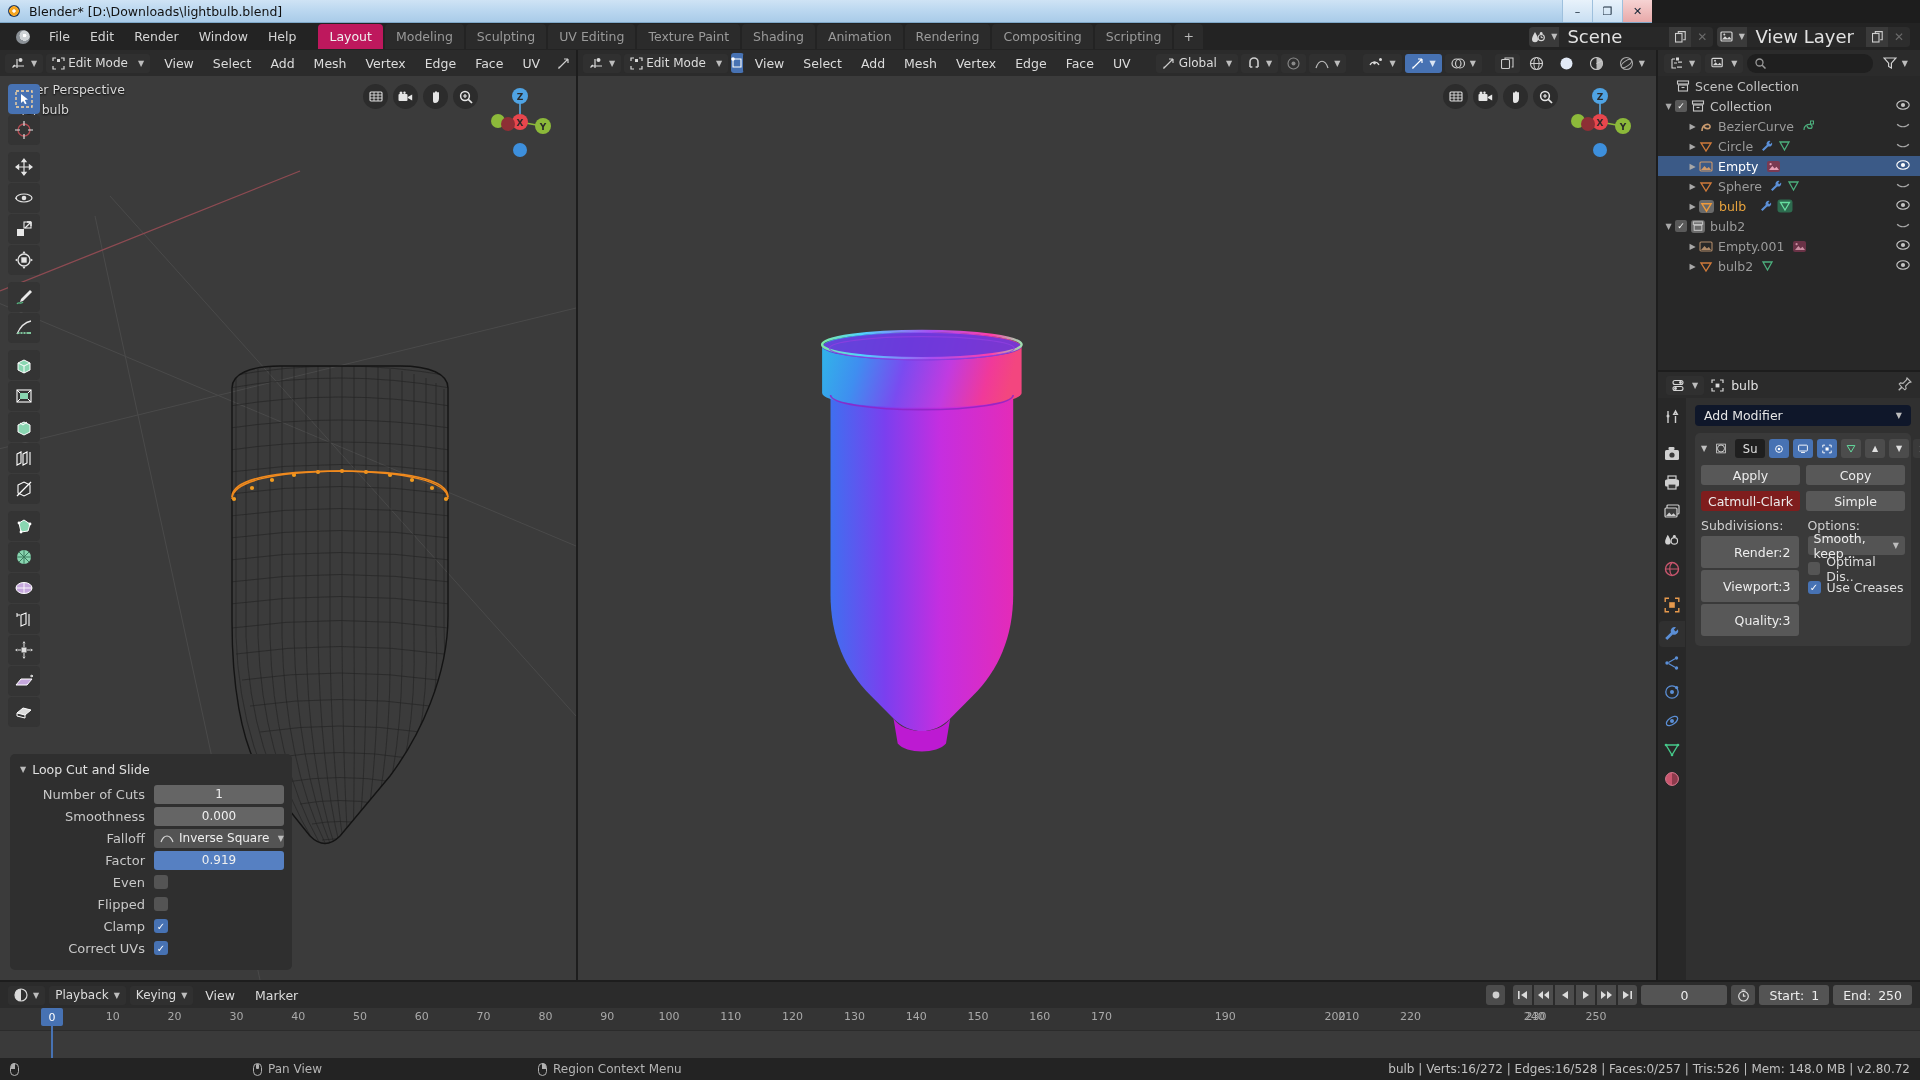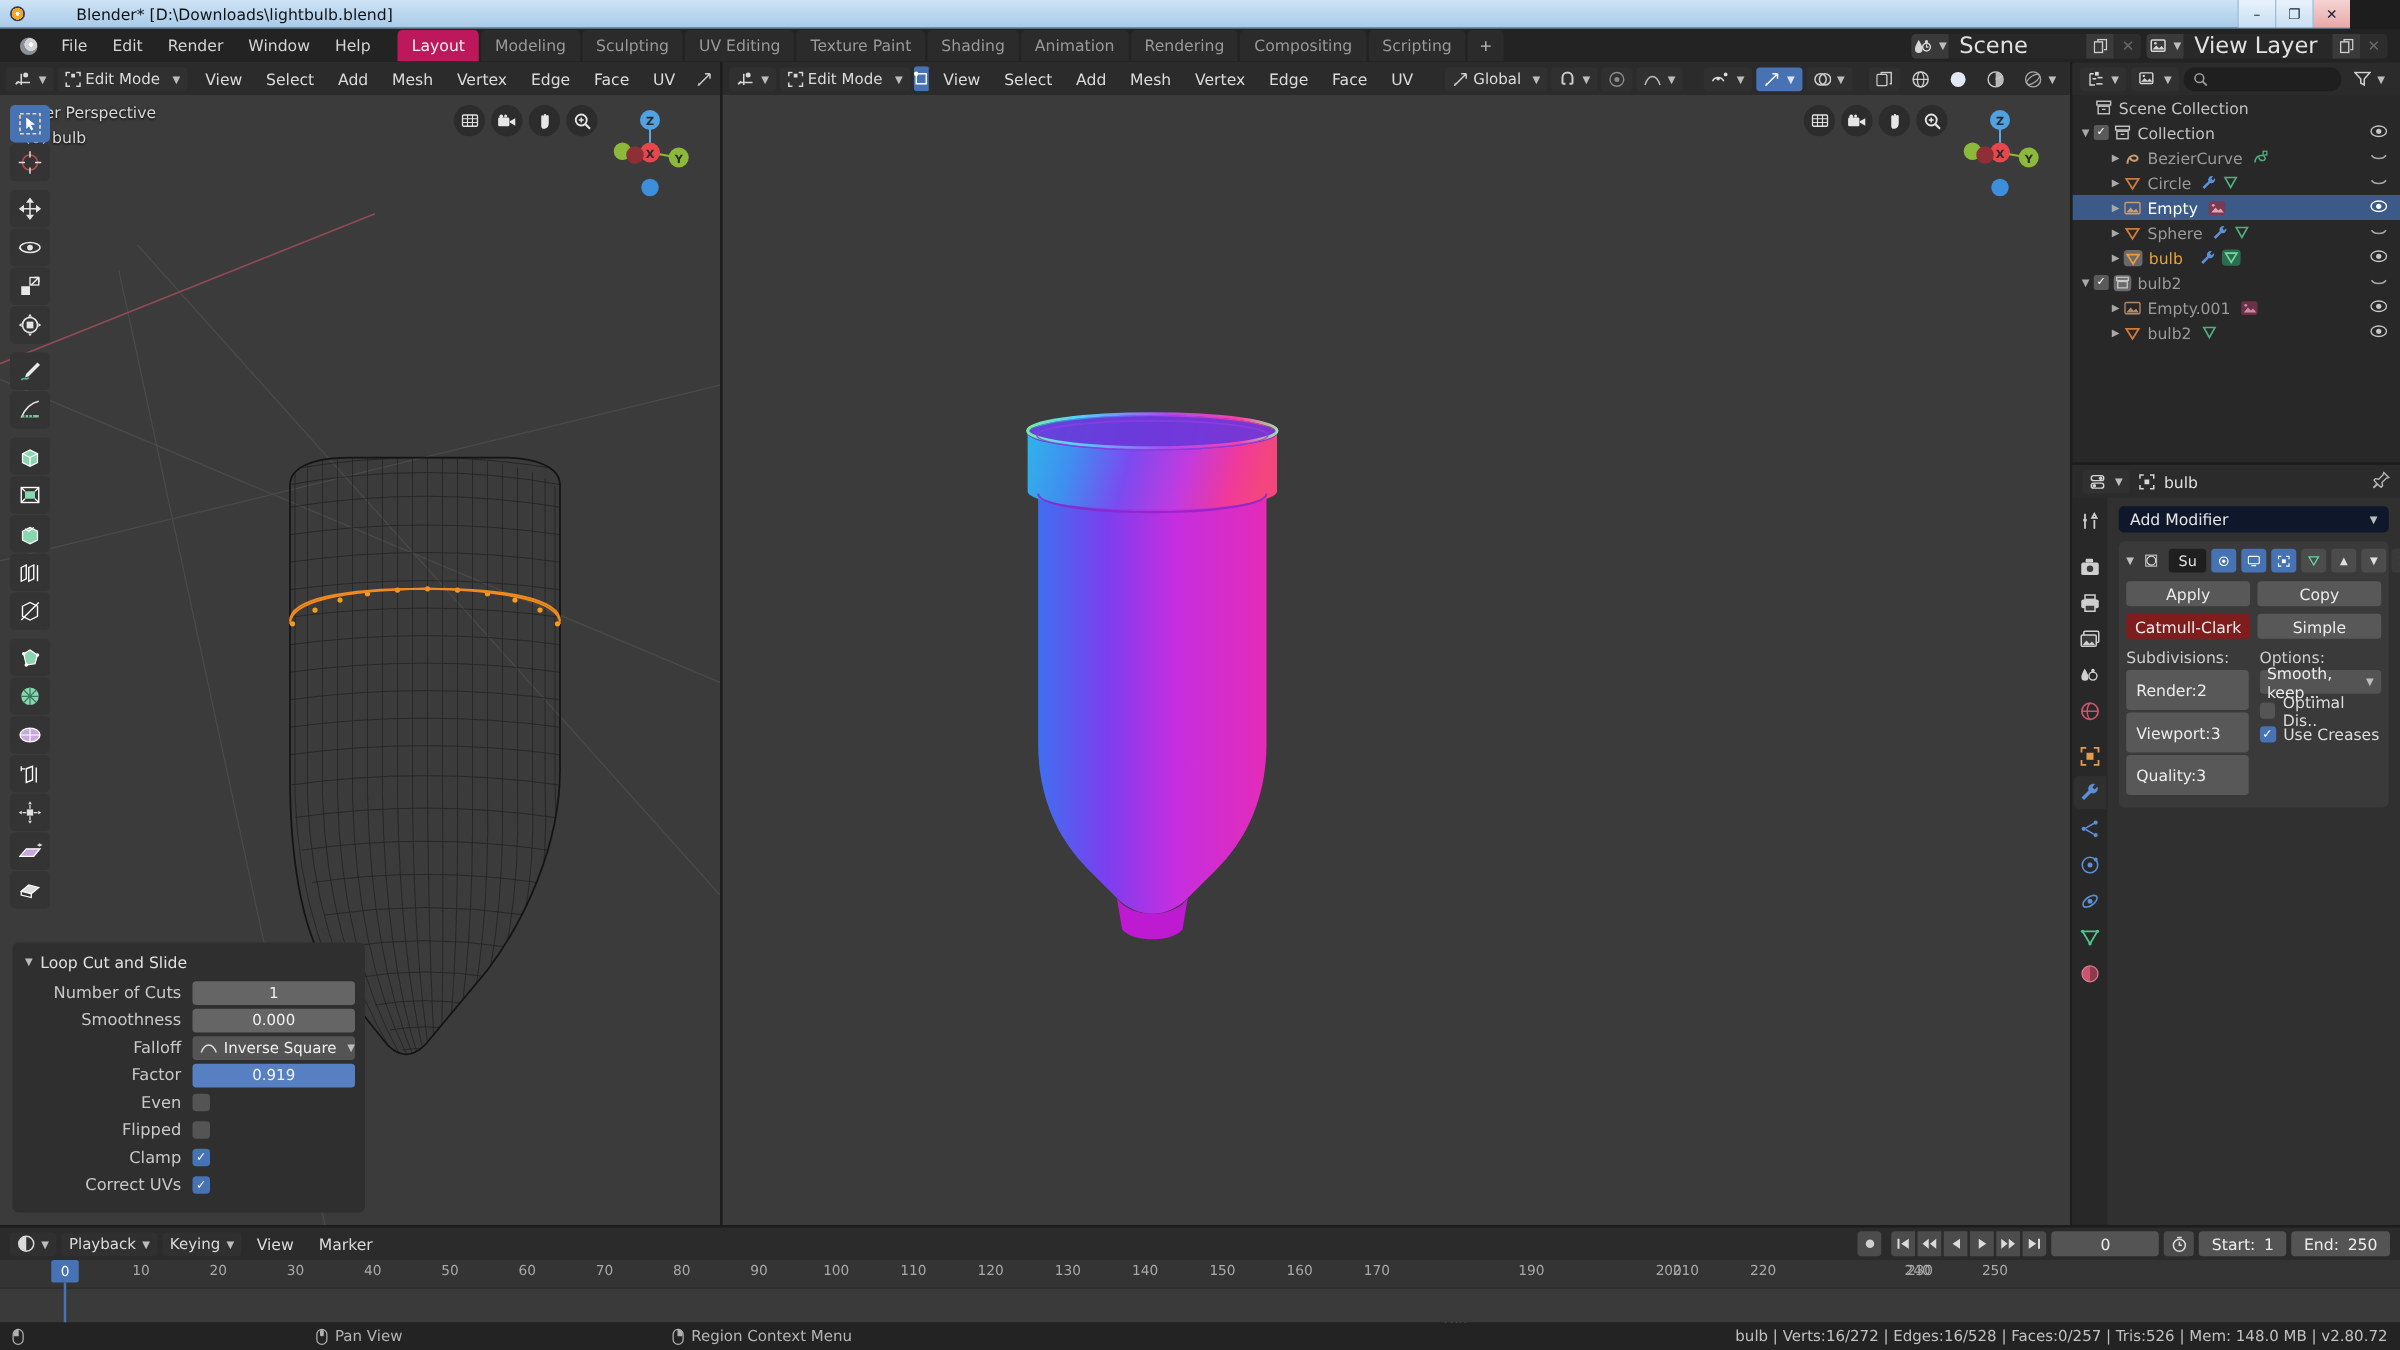--- a/index.html
+++ b/index.html
@@ -8,24 +8,24 @@
     background: #1d1d1d;
     font-family: "DejaVu Sans", sans-serif;
     font-size: 12.5px;
     color: #e4e4e4;
     overflow: hidden;
   }
   #app { position: relative; width: 1920px; height: 1080px; }
 
   
   .titlebar {
-    position: absolute; left:0; top:0; width:1880px; height:23px;
+    position: absolute; left:0; top:0; width:1652px; height:23px;
     background: linear-gradient(to bottom,#cfe3f5 0%,#bcd8f0 45%,#a9cbe8 100%);
     border-bottom:1px solid #7fa8c9;
-    display:flex; align-items:center; color:#000; font-size:12px;gap:32px;
+    display:flex; align-items:center; color:#000; font-size:12px;
   }
   .tb-icon { width:18px;height:14px;margin:0 6px 0 5px; position:relative;}
   .tb-icon:before{content:"";position:absolute;left:3px;top:1px;width:12px;height:12px;border-radius:50%;
      background:radial-gradient(circle at 50% 50%,#fff 0 18%, #f5a623 20% 55%, #2a3f5f 57% 100%);}
   .tb-title{font-family:"DejaVu Sans",sans-serif;font-size:12.5px;color:#111;}
   .tb-btns{margin-left:auto;display:flex;height:100%;}
   .tb-btn{width:30px;height:22px;display:flex;align-items:center;justify-content:center;
     background:linear-gradient(to bottom,#e8f2fb,#c9dff2);border-left:1px solid #9ec0dd;font-size:11px;color:#123;}
   .tb-btn.close{background:linear-gradient(to bottom,#f6d3d3,#e8a9a9);}
 
@@ -115,21 +115,21 @@
   .modhdr{display:flex;align-items:center;gap:4px;height:21px;}
   .mhbtn{height:19px;min-width:20px;padding:0 5px;background:#4c4c4c;border-radius:3px;display:flex;align-items:center;justify-content:center;color:#e0e0e0;font-size:11.5px;}
   .mhbtn.on{background:#4772b3;}
   .mhbtn.dark{background:#1f1f1f;}
   .mrow{display:flex;gap:6px;margin-top:6px;}
   .mbtn{flex:1;height:20px;background:#585858;border-radius:3px;display:flex;align-items:center;justify-content:center;color:#ececec;font-size:12.5px;}
   .mbtn.on{background:#7f1d1d;}
   .mcols{display:flex;gap:9px;margin-top:7px;}
   .mcol{flex:1;}
   .mlabel{color:#cfcfcf;font-size:12.5px;margin-bottom:3px;}
-  .mfield{height:19px;background:#585858;border-radius:3px;display:flex;align-items:center;justify-content:flex-start;padding:16px 8px;color:#ededed;font-size:12.5px;margin-bottom:2px;}
+  .mfield{height:19px;background:#585858;border-radius:3px;display:flex;align-items:center;justify-content:flex-end;padding:16px 8px;color:#ededed;font-size:12.5px;margin-bottom:2px;}
   .mselect{height:19px;background:#545454;border-radius:3px;display:flex;align-items:center;justify-content:space-between;padding:0 6px;color:#ededed;font-size:12.5px;margin-bottom:4px;}
   .mcheck{display:flex;align-items:center;gap:6px;height:19px;color:#dcdcdc;font-size:12.5px;}
   .cbx{width:13px;height:13px;border-radius:3px;background:#555;display:flex;align-items:center;justify-content:center;font-size:10px;color:#fff;}
   .cbx.on{background:#4772b3;}
 
   
   .timeline{position:absolute;left:0;bottom:22px;width:1920px;height:76px;background:#2b2b2b;}
   .tl-header{height:26px;display:flex;align-items:center;gap:4px;padding:0 8px;}
   .tl-ruler{position:absolute;left:0;top:26px;right:0;height:22px;background:#343434;}
   .tmark{position:absolute;top:2px;color:#a9a9a9;font-size:11px;transform:translateX(-50%);}

